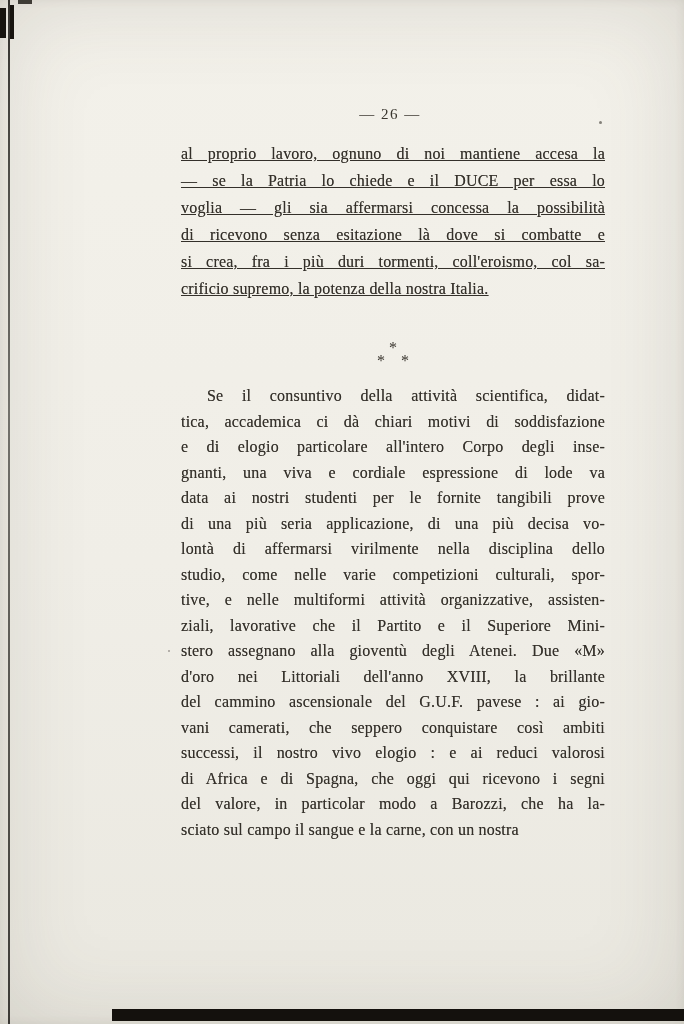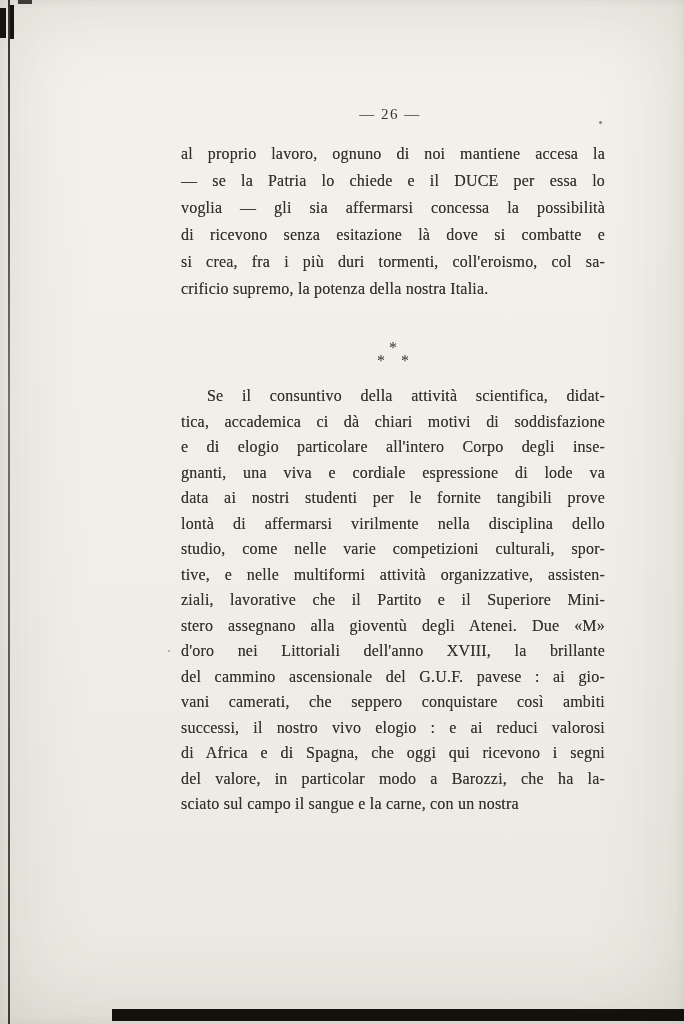--- a/index.html
+++ b/index.html
@@ -75,21 +75,21 @@
     color: #39352e;
   }
   .text-block {
     position: absolute;
     left: 181px;
     width: 424px;
     font-size: 16px;
     letter-spacing: 0.2px;
   }
   .para-1 { top: 140px; }
-  .para-1 .line { line-height: 27px; }
+  .para-1 .line { line-height: 27px; text-decoration: underline; }
   .para-2 { top: 383px; }
   .para-2 .line { line-height: 25.5px; font-family: Liberation Serif, serif; }
   .line {
     text-align: justify;
     text-align-last: justify;
     white-space: normal;
     text-shadow: 0 0 0.5px rgba(52,48,42,.6);
   }
   .line.para-end {
     text-align-last: left;
@@ -136,20 +136,21 @@
     <div class="sep-top">*</div>
     <div class="sep-bottom">* *</div>
   </div>
 
   <div class="text-block para-2">
     <div class="line indent">Se il consuntivo della attività scientifica, didat-</div>
     <div class="line">tica, accademica ci dà chiari motivi di soddisfazione</div>
     <div class="line">e di elogio particolare all'intero Corpo degli inse-</div>
     <div class="line">gnanti, una viva e cordiale espressione di lode va</div>
     <div class="line">data ai nostri studenti per le fornite tangibili prove</div>
+    <div class="line">di una più seria applicazione, di una più decisa vo-</div>
     <div class="line">lontà di affermarsi virilmente nella disciplina dello</div>
     <div class="line">studio, come nelle varie competizioni culturali, spor-</div>
     <div class="line">tive, e nelle multiformi attività organizzative, assisten-</div>
     <div class="line">ziali, lavorative che il Partito e il Superiore Mini-</div>
     <div class="line">stero assegnano alla gioventù degli Atenei. Due «M»</div>
     <div class="line">d'oro nei Littoriali dell'anno XVIII, la brillante</div>
     <div class="line">del cammino ascensionale del G.U.F. pavese : ai gio-</div>
     <div class="line">vani camerati, che seppero conquistare così ambiti</div>
     <div class="line">successi, il nostro vivo elogio : e ai reduci valorosi</div>
     <div class="line">di Africa e di Spagna, che oggi qui ricevono i segni</div>

